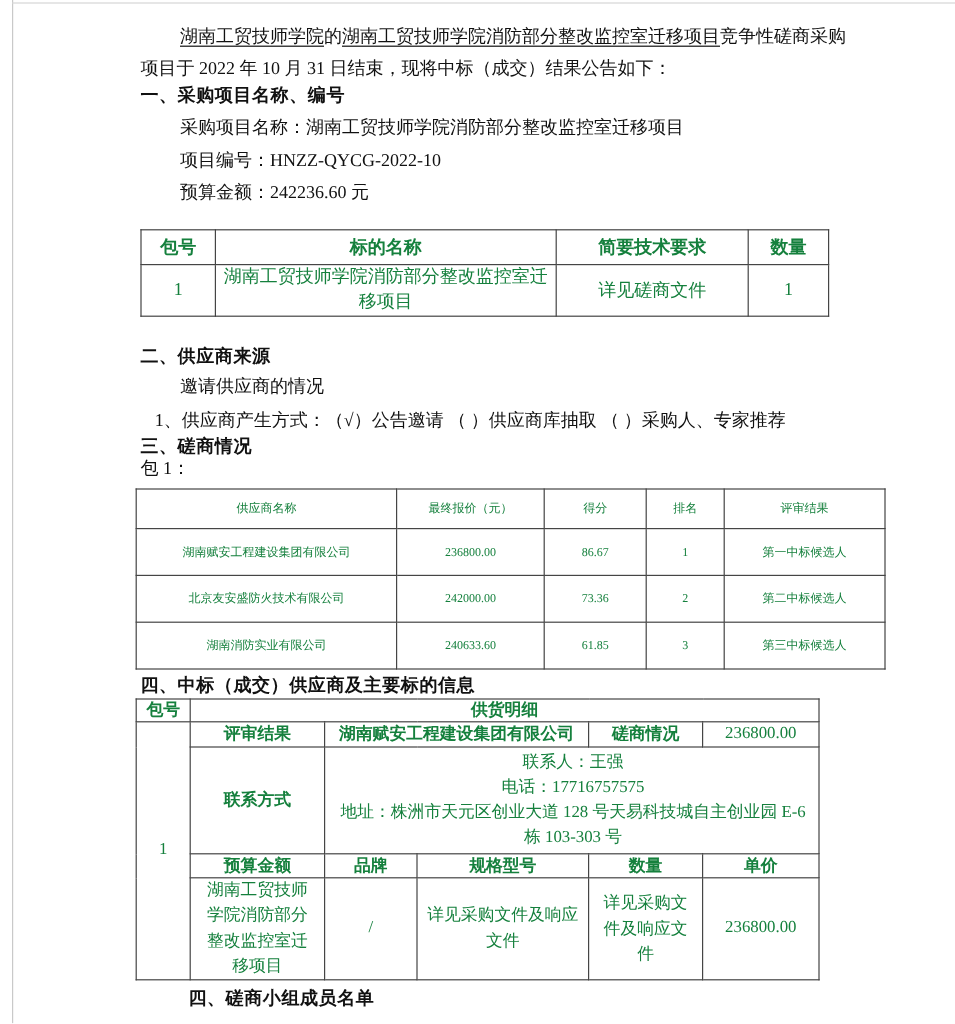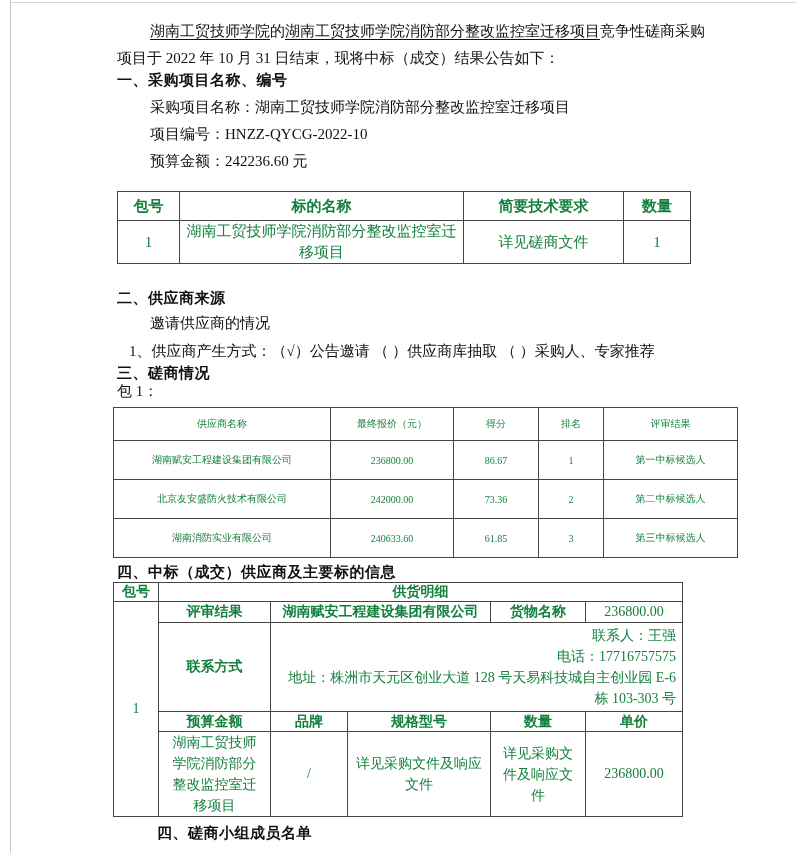--- a/index.html
+++ b/index.html
@@ -14,21 +14,21 @@
   .u{text-decoration:underline;text-underline-offset:3px;}
   .h{font-family:"Liberation Sans","DejaVu Sans",sans-serif;font-weight:bold;font-size:15px;letter-spacing:0.5px;}
   table{border-collapse:collapse;table-layout:fixed;position:absolute;color:#15803d;}
   td{border:1px solid #454545;text-align:center;vertical-align:middle;padding:0;
      font-family:"Liberation Serif","DejaVu Serif",serif;overflow:hidden;}
   .t1{left:117px;top:191px;width:573px;font-size:15px;}
   .t1 .hd td{font-weight:bold;}
   .t2{left:113px;top:407px;width:624px;font-size:10px;}
   .t3{left:113px;top:582px;width:569px;font-size:14px;}
   .t3 .b{font-weight:bold;}
-  .contact-cell{text-align:right;vertical-align:middle;padding:2px 6px 2px 8px;}
+  .contact-cell{text-align:center;vertical-align:middle;padding:2px 6px 2px 8px;}
   .contact-cell div{line-height:21px;white-space:normal;}
   .wrap{white-space:normal;line-height:21px;}
   .goods-name{line-height:21px;padding:0 10px;}
   .qty-cell{line-height:21px;padding:0 6px;}
 </style>
 </head>
 <body>
 
 <div class="page">
   <div class="frame-left"></div>
@@ -125,21 +125,21 @@
       </colgroup>
     <tbody>
         <tr style="height:19px;">
       <td class="b">包号</td>
       <td class="b" colspan="5">供货明细</td>
     </tr>
     <tr style="height:21px;">
       <td rowspan="4">1</td>
       <td class="b">评审结果</td>
       <td class="b" colspan="2">湖南赋安工程建设集团有限公司</td>
-      <td class="b">货物名称</td>
+      <td class="b">磋商情况</td>
       <td>236800.00</td>
     </tr>
     <tr style="height:85px;">
       <td class="b">联系方式</td>
       <td class="contact-cell" colspan="4">
         <div>联系人：王强</div>
         <div>电话：17716757575</div>
         <div>地址：株洲市天元区创业大道 128 号天易科技城自主创业园 E-6 栋 103-303 号</div>
       </td>
     </tr>

